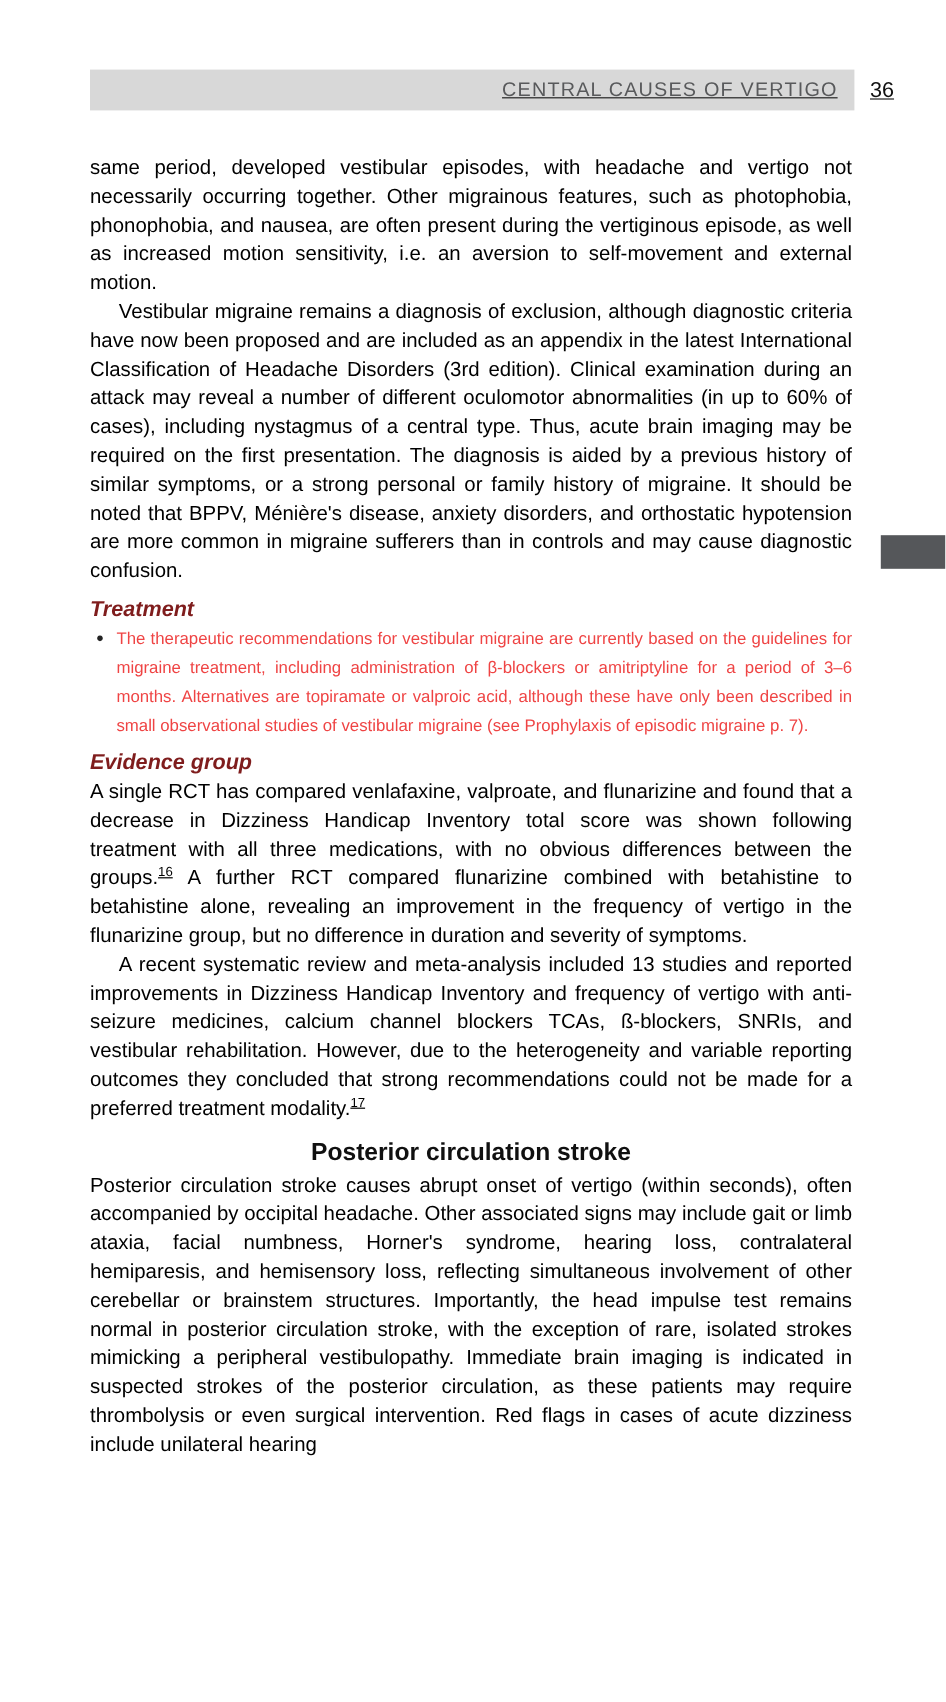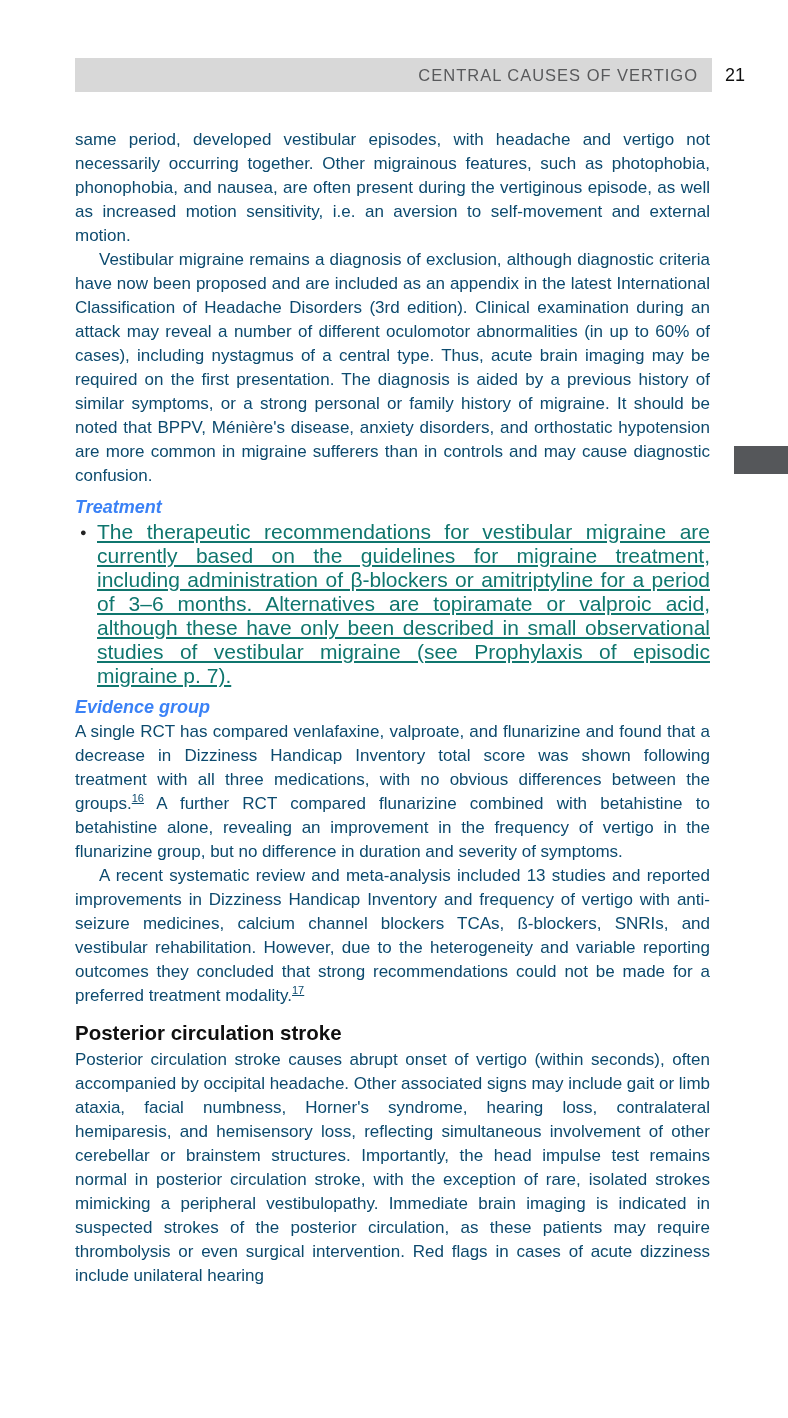--- a/index.html
+++ b/index.html
@@ -19,20 +19,21 @@
 
   
   .running-header {
     position: absolute;
     top: 58px;
     left: 75px;
     right: 0;
     height: 34px;
     display: flex;
     align-items: center;
+    text-decoration: underline;
   }
   .header-bar {
     width: 637px;
     height: 34px;
     background: #d8d8d8;
     display: flex;
     align-items: center;
     justify-content: flex-end;
     padding-right: 14px;
     box-sizing: border-box;
@@ -63,80 +64,79 @@
     position: absolute;
     top: 128px;
     left: 75px;
     width: 635px;
   }
   p.body-text {
     margin: 0;
     font-size: 17px;
     line-height: 24px;
     text-align: justify;
-    color: #0c4a6e;
+    color: #000000;
   }
   p.indent { text-indent: 24px; }
 
   sup.fn-ref {
     font-size: 11px;
     line-height: 0;
     vertical-align: super;
     text-decoration: underline;
   }
 
   .section-heading {
     margin: 9px 0 2px 0;
     font-style: italic;
     font-weight: 600;
     font-size: 18px;
-    color: #3b82f6;
+    color: #7f1d1d;
     text-align: left;
   }
 
   .bold-heading {
     margin: 13px 0 3px 0;
     font-weight: bold;
     font-size: 20.5px;
     color: #101010;
-    text-align: left;
+    text-align: center;
   }
 
   .bullet-list { margin: 2px 0 0 0; padding: 0; list-style: none; }
   .bullet-item {
     display: flex;
     align-items: flex-start;
   }
   .bullet-marker {
     flex: 0 0 22px;
     padding-left: 5px;
     box-sizing: border-box;
     font-size: 11px;
     line-height: 24px;
     color: #232323;
   }
   .bullet-body {
     flex: 1;
-    font-size: 21px;
+    font-size: 14px;
     line-height: 24px;
     text-align: justify;
-    color: #0f766e;
-    text-decoration: underline;
+    color: #ef4444;
   }
 </style>
 </head>
 <body>
 
 <div class="page">
 
   <div class="running-header">
     <div class="header-bar">
       <span class="header-title">CENTRAL CAUSES OF VERTIGO</span>
     </div>
-    <span class="page-number">21</span>
+    <span class="page-number">36</span>
   </div>
 
   <div class="thumb-tab"></div>
 
   <div class="content">
 
     <p class="body-text">same period, developed vestibular episodes, with headache and vertigo not necessarily occurring together. Other migrainous features, such as photophobia, phonophobia, and nausea, are often present during the vertiginous episode, as well as increased motion sensitivity, i.e. an aversion to self-movement and external motion.</p>
 
     <p class="body-text indent">Vestibular migraine remains a diagnosis of exclusion, although diagnostic criteria have now been proposed and are included as an appendix in the latest International Classification of Headache Disorders (3rd edition). Clinical examination during an attack may reveal a number of different oculomotor abnormalities (in up to 60% of cases), including nystagmus of a central type. Thus, acute brain imaging may be required on the first presentation. The diagnosis is aided by a previous history of similar symptoms, or a strong personal or family history of migraine. It should be noted that BPPV, Ménière's disease, anxiety disorders, and orthostatic hypotension are more common in migraine sufferers than in controls and may cause diagnostic confusion.</p>
 

